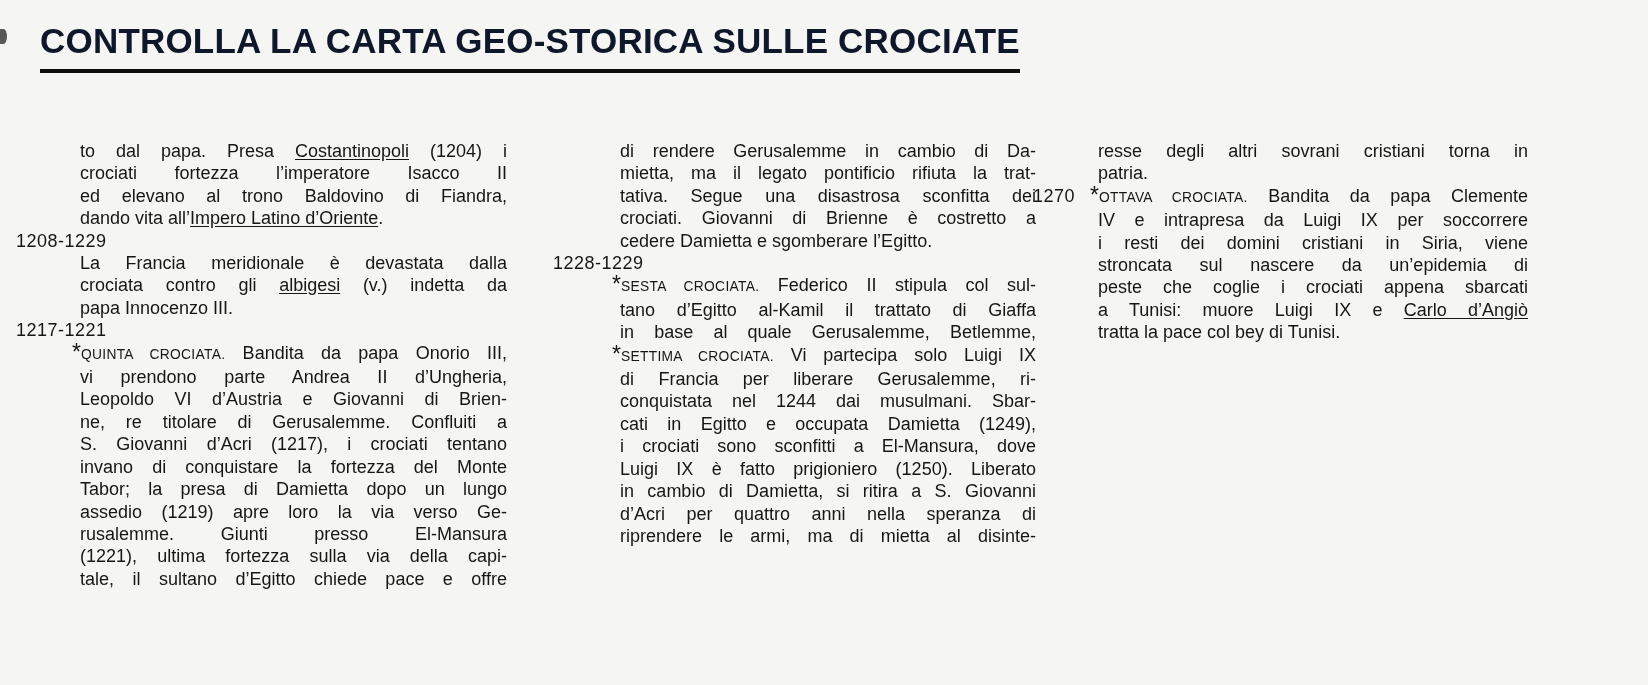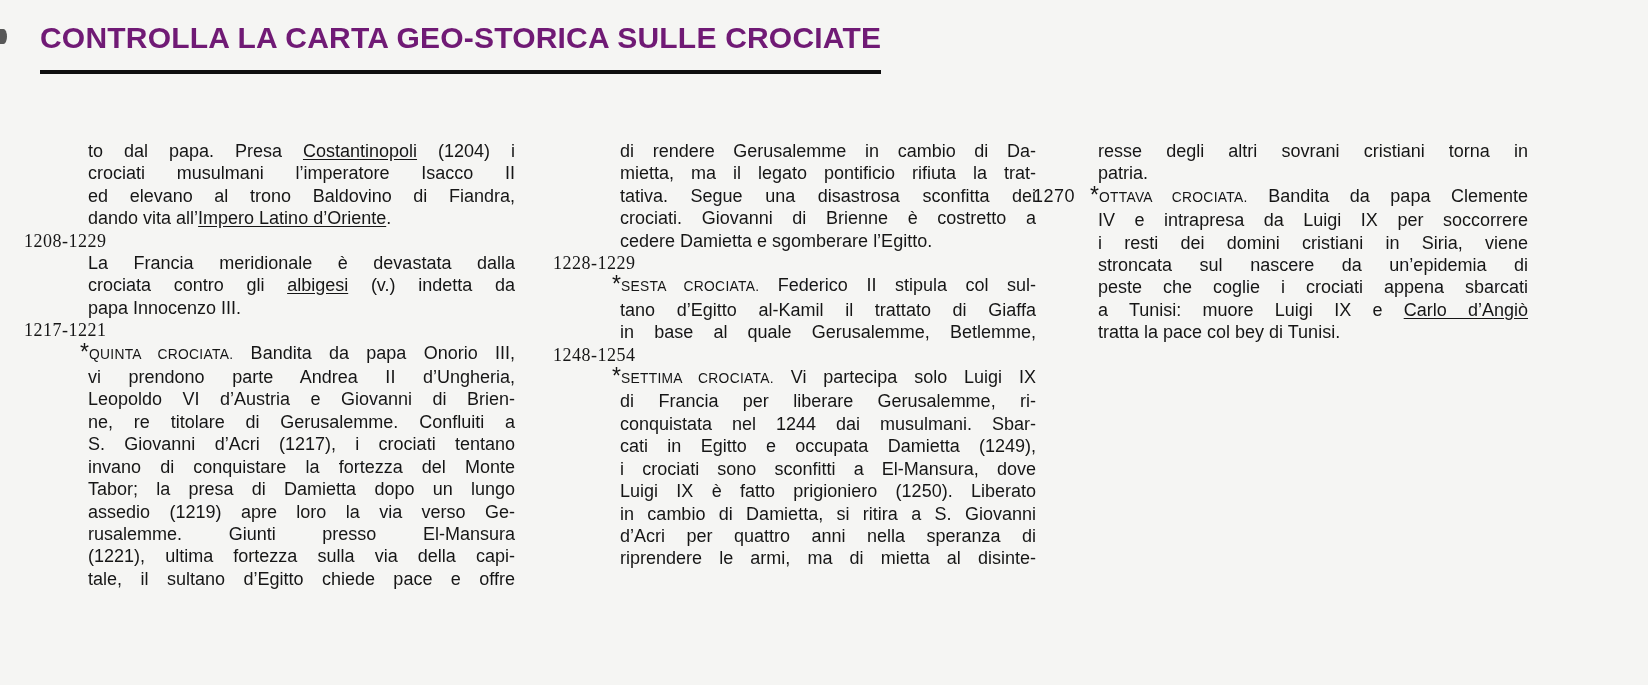--- a/index.html
+++ b/index.html
@@ -13,26 +13,26 @@
     background: #f5f5f3;
     color: #161616;
     font-family: "Liberation Sans", sans-serif;
     overflow: hidden;
   }
   .page-title {
     position: absolute;
     left: 40px;
     top: 21px;
     margin: 0;
-    font-size: 30px;
+    font-size: 35px;
     font-weight: bold;
     letter-spacing: 0.2px;
-    color: #701a75;
+    color: #0f172a;
     border-bottom: 4px solid #0e0e0e;
-    padding-bottom: 15px;
+    padding-bottom: 8px;
     display: inline-block;
     white-space: nowrap;
   }
   .scan-mark {
     position: absolute;
     left: 0;
     top: 29px;
     width: 7px;
     height: 15px;
     background: #3c3c3c;
@@ -40,29 +40,28 @@
     opacity: 0.85;
   }
   .column {
     position: absolute;
     top: 140px;
     box-sizing: border-box;
     font-size: 18px;
     line-height: 22.4px;
     padding-left: var(--outdent);
   }
-  #col1 { left: 24px;  width: 491px; --outdent: 64px; }
+  #col1 { left: 16px;  width: 491px; --outdent: 64px; }
   #col2 { left: 553px; width: 483px; --outdent: 67px; }
   #col3 { left: 1033px; width: 495px; --outdent: 65px; }
   .paragraph { position: relative; }
   .date-line {
     margin-left: calc(-1 * var(--outdent));
     white-space: nowrap;
     letter-spacing: 0.5px;
-    font-family: Liberation Serif, serif;
   }
   .margin-date {
     position: absolute;
     left: calc(-1 * var(--outdent));
     top: 0;
     white-space: nowrap;
     letter-spacing: 0.5px;
   }
   .line { min-height: 22.4px; }
   .line.just {
@@ -90,21 +89,21 @@
 </head>
 <body>
 
 <div class="scan-mark"></div>
 
 <h1 class="page-title">CONTROLLA LA CARTA GEO-STORICA SULLE CROCIATE</h1>
 
 <div class="column" id="col1">
     <div class="paragraph">
       <div class="line just">to dal papa. Presa <span class="run-u">Costantinopoli</span> (1204) i</div>
-      <div class="line just">crociati musulmani l’imperatore Isacco II</div>
+      <div class="line just">crociati fortezza l’imperatore Isacco II</div>
       <div class="line just">ed elevano al trono Baldovino di Fiandra,</div>
       <div class="line">dando vita all’<span class="run-u">Impero Latino d’Oriente</span>.</div>
     </div>
     <div class="date-line">1208-1229</div>
     <div class="paragraph">
       <div class="line just">La Francia meridionale è devastata dalla</div>
       <div class="line just">crociata contro gli <span class="run-u">albigesi</span> (v.) indetta da</div>
       <div class="line">papa Innocenzo III.</div>
     </div>
     <div class="date-line">1217-1221</div>
@@ -129,21 +128,20 @@
       <div class="line just">tativa. Segue una disastrosa sconfitta dei</div>
       <div class="line just">crociati. Giovanni di Brienne è costretto a</div>
       <div class="line">cedere Damietta e sgomberare l’Egitto.</div>
     </div>
     <div class="date-line">1228-1229</div>
     <div class="paragraph">
       <div class="line just"><span class="run-a">*</span><span class="run-sc">SESTA CROCIATA.</span> Federico II stipula col sul-</div>
       <div class="line just">tano d’Egitto al-Kamil il trattato di Giaffa</div>
       <div class="line just">in base al quale Gerusalemme, Betlemme,</div>
     </div>
-    <div class="date-line">1248-1254</div>
     <div class="paragraph">
       <div class="line just"><span class="run-a">*</span><span class="run-sc">SETTIMA CROCIATA.</span> Vi partecipa solo Luigi IX</div>
       <div class="line just">di Francia per liberare Gerusalemme, ri-</div>
       <div class="line just">conquistata nel 1244 dai musulmani. Sbar-</div>
       <div class="line just">cati in Egitto e occupata Damietta (1249),</div>
       <div class="line just">i crociati sono sconfitti a El-Mansura, dove</div>
       <div class="line just">Luigi IX è fatto prigioniero (1250). Liberato</div>
       <div class="line just">in cambio di Damietta, si ritira a S. Giovanni</div>
       <div class="line just">d’Acri per quattro anni nella speranza di</div>
       <div class="line just">riprendere le armi, ma di mietta al disinte-</div>

